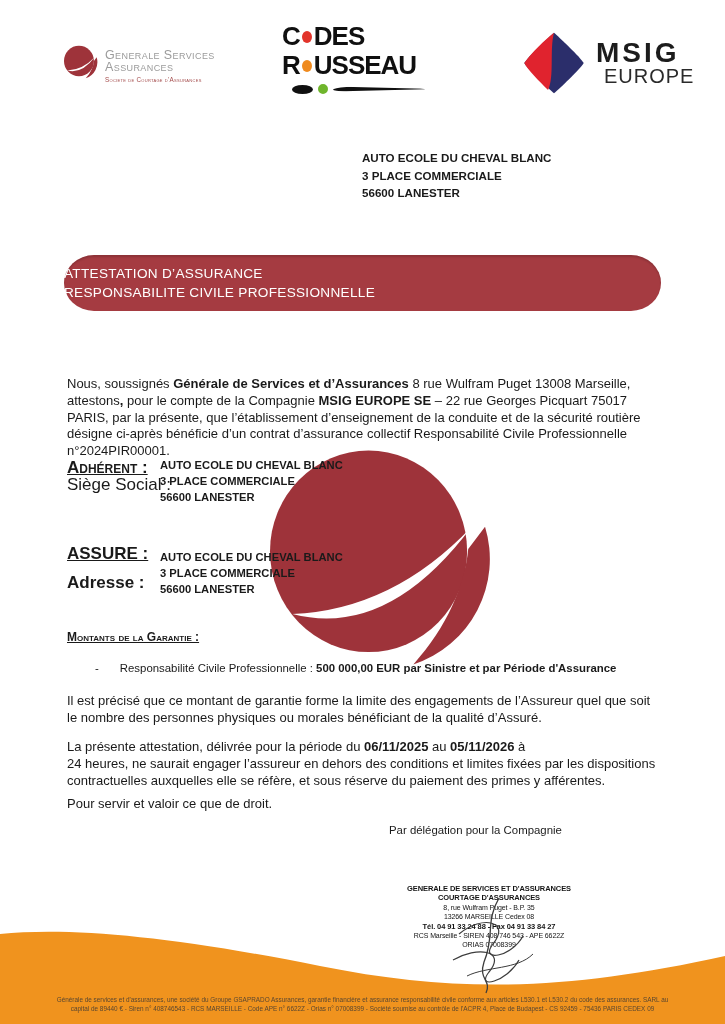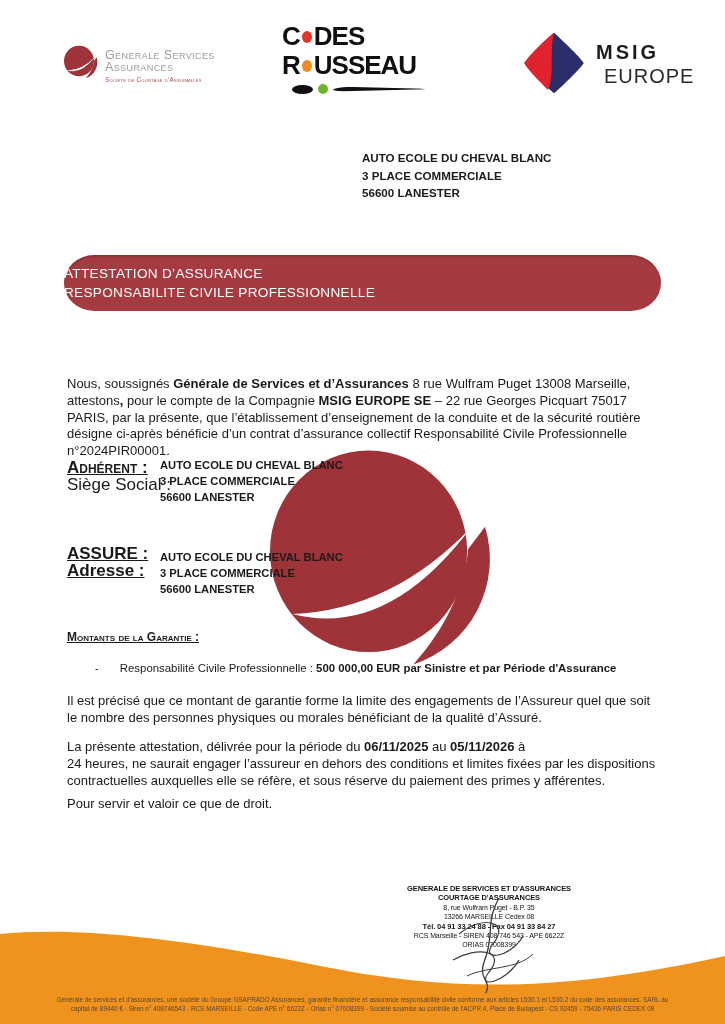--- a/index.html
+++ b/index.html
@@ -23,21 +23,21 @@
   .ring-red    { border:5px solid #E2342B; }
   .ring-orange { border:5px solid #EF8A1E; }
   .cr-bottom { display:flex; align-items:center; margin-top:4px; margin-left:10px; }
   .cr-dot  { width:21px; height:9px; background:#101010; border-radius:50%; }
   .ring-green { display:inline-block; width:10px; height:10px; border:5px solid #6FB52C; border-radius:50%; margin-left:5px; }
   .cr-tail { width:92px; height:7px; background:#101010; border-radius:50% / 50%; margin-left:5px;
              clip-path:polygon(0 15%, 100% 45%, 100% 55%, 0 85%); }
 
   .msig-logo { position:absolute; left:521px; top:30px; display:flex; align-items:center; gap:9px; }
   .msig-icon { width:66px; height:66px; }
-  .msig-word1 { font-weight:bold; font-size:20px; line-height:25px; letter-spacing:3px; color:#1c1c1c; }
+  .msig-word1 { font-weight:bold; font-size:28px; line-height:25px; letter-spacing:3px; color:#1c1c1c; }
   .msig-word2 { font-weight:400; font-size:20px; line-height:22px; letter-spacing:1px; color:#2a2a2a;margin-left:8px; }
 
   
   .recipient { position:absolute; left:362px; top:149px; font-weight:bold; font-size:11.6px; line-height:17.5px; }
 
   
   .banner {
     position:absolute; left:64px; top:255px; width:597px; height:56px;
     background:#A53B41; border-radius:30px / 28px;
     color:#ffffff; text-align:left; display:flex; flex-direction:column; justify-content:center;
@@ -54,21 +54,21 @@
   .p-limite { top:693px; }
   .p-periode { top:739px; }
   .p-droit { top:796px; }
 
   .field-label { position:absolute; left:67px; font-size:17px; z-index:1; }
   .smallcaps { font-variant:small-caps; }
   .underline { text-decoration:underline; }
   .lbl-adherent { top:458px; font-weight:bold; }
   .lbl-siege    { top:475px; }
   .lbl-assure   { top:544px; font-weight:bold; }
-  .lbl-adresse  { top:561px; font-weight:bold;text-decoration:underline; }
+  .lbl-adresse  { top:573px; font-weight:bold; }
   .field-value { position:absolute; left:160px; font-weight:bold; font-size:11.2px; line-height:16px; z-index:1; }
   .val-adherent { top:457px; }
   .val-assure   { top:549px; }
 
   .garantie-h { position:absolute; left:67px; top:630px; font-size:12px; font-weight:bold; z-index:1; }
   .bullet { position:absolute; left:95px; top:662px; display:flex; gap:21px; font-size:11.4px; z-index:1; }
 
   .fait { position:absolute; left:389px; top:821px; font-size:11.4px; line-height:18px; z-index:1; }
 
   
@@ -176,20 +176,21 @@
   <div class="bullet">
     <span>-</span>
     <span><span>Responsabilité Civile Professionnelle : </span><span class="b">500 000,00 EUR par Sinistre et par Période d'Assurance</span></span>
   </div>
 
   <p class="para p-limite">Il est précisé que ce montant de garantie forme la limite des engagements de l’Assureur quel que soit le nombre des personnes physiques ou morales bénéficiant de la qualité d’Assuré.</p>
   <p class="para p-periode"><span>La présente attestation, délivrée pour la période du </span><span class="b">06/11/2025</span><span> au </span><span class="b">05/11/2026</span><span> à</span><br><span>24 heures, ne saurait engager l’assureur en dehors des conditions et limites fixées par les dispositions contractuelles auxquelles elle se réfère, et sous réserve du paiement des primes y afférentes.</span></p>
   <p class="para p-droit">Pour servir et valoir ce que de droit.</p>
 
   <div class="fait">
+    <div>Par délégation pour la Compagnie</div>
   </div>
 
   <div class="stamp">
     <div class="stamp-l stamp-b">GENERALE DE SERVICES ET D'ASSURANCES</div>
     <div class="stamp-l stamp-b">COURTAGE D'ASSURANCES</div>
     <div class="stamp-l">8, rue Wulfram Puget - B.P. 35</div>
     <div class="stamp-l">13266 MARSEILLE Cedex 08</div>
     <div class="stamp-l stamp-b">Tél. 04 91 33 24 88 - Fax 04 91 33 84 27</div>
     <div class="stamp-l">RCS Marseille - SIREN 408 746 543 - APE 6622Z</div>
     <div class="stamp-l">ORIAS 07008399</div>

